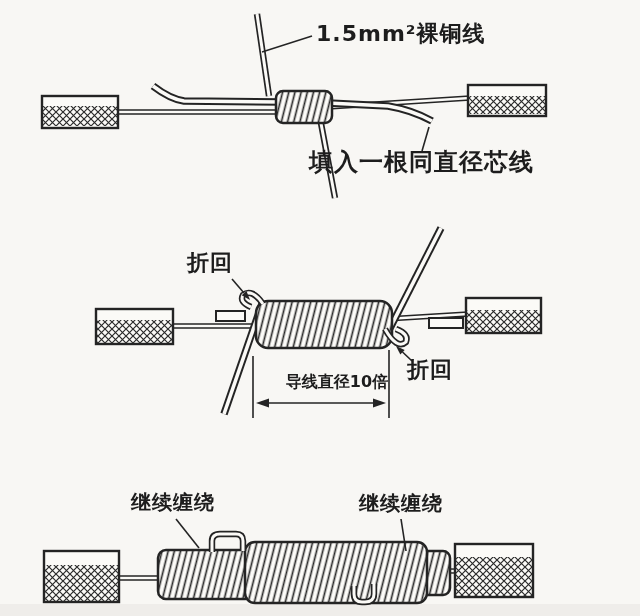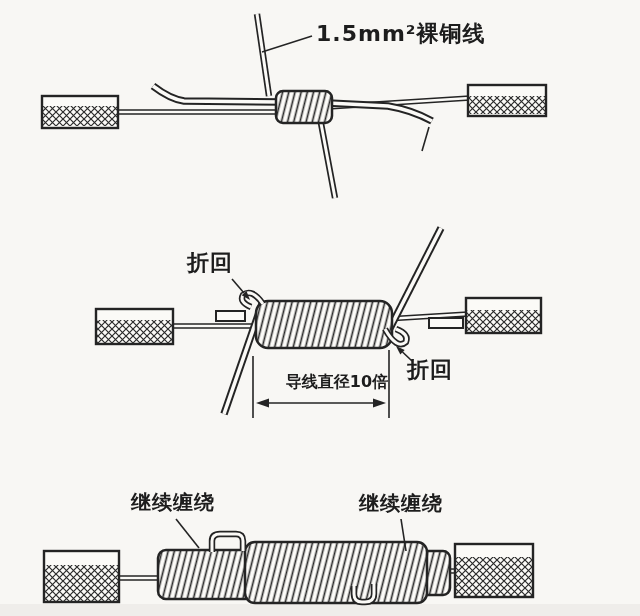--- a/index.html
+++ b/index.html
@@ -138,20 +138,21 @@
       <rect class="cab" x="455" y="544" width="78" height="53"></rect>
       <rect class="hat" x="456" y="557" width="76" height="39"></rect>
 
       <path class="thin" d="M176,519 L199,548"></path>
       <path class="thin" d="M401,519 L406,551"></path>
     </g>
   </svg>
 
   <div class="lbl" style="left:316px;top:21px;font-size:22px">1.5mm²裸铜线</div>
 
+  <div class="lbl" style="left:309px;top:148px;font-size:24px">填入一根同直径芯线</div>
 
   <div class="lbl" style="left:187px;top:250px;font-size:22px">折回</div>
 
   <div class="lbl" style="left:407px;top:357px;font-size:22px">折回</div>
 
   <div class="lbl dim" style="left:272px;top:372px;width:130px;font-size:16px">导线直径10倍</div>
 
   <div class="lbl" style="left:131px;top:490px;font-size:20px">继续缠绕</div>
 
   <div class="lbl" style="left:359px;top:491px;font-size:20px">继续缠绕</div>

